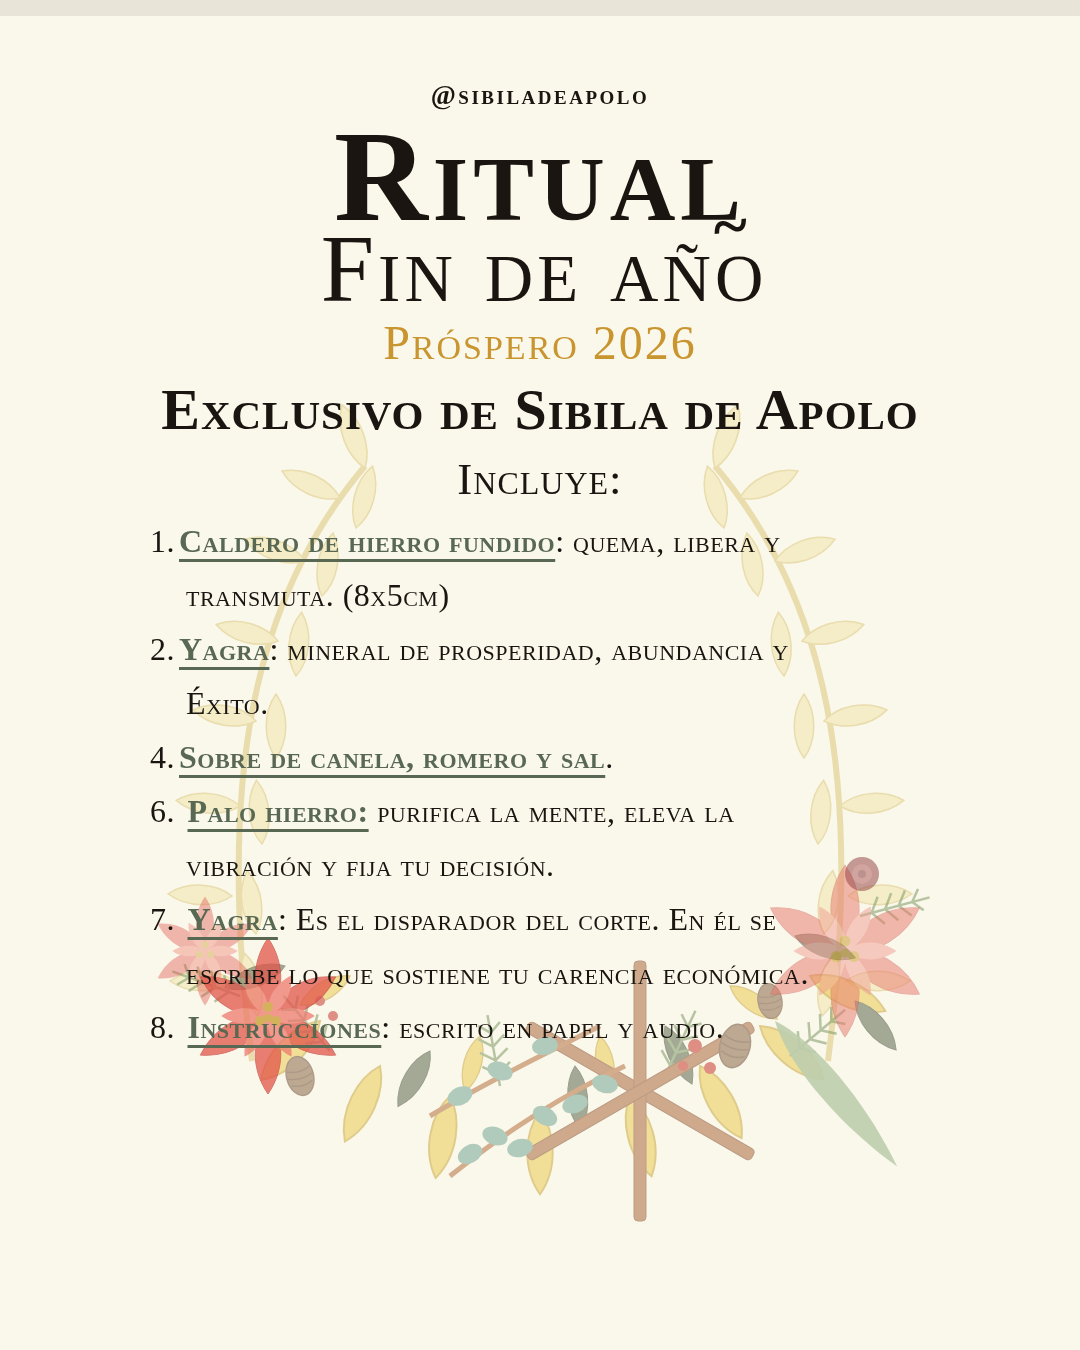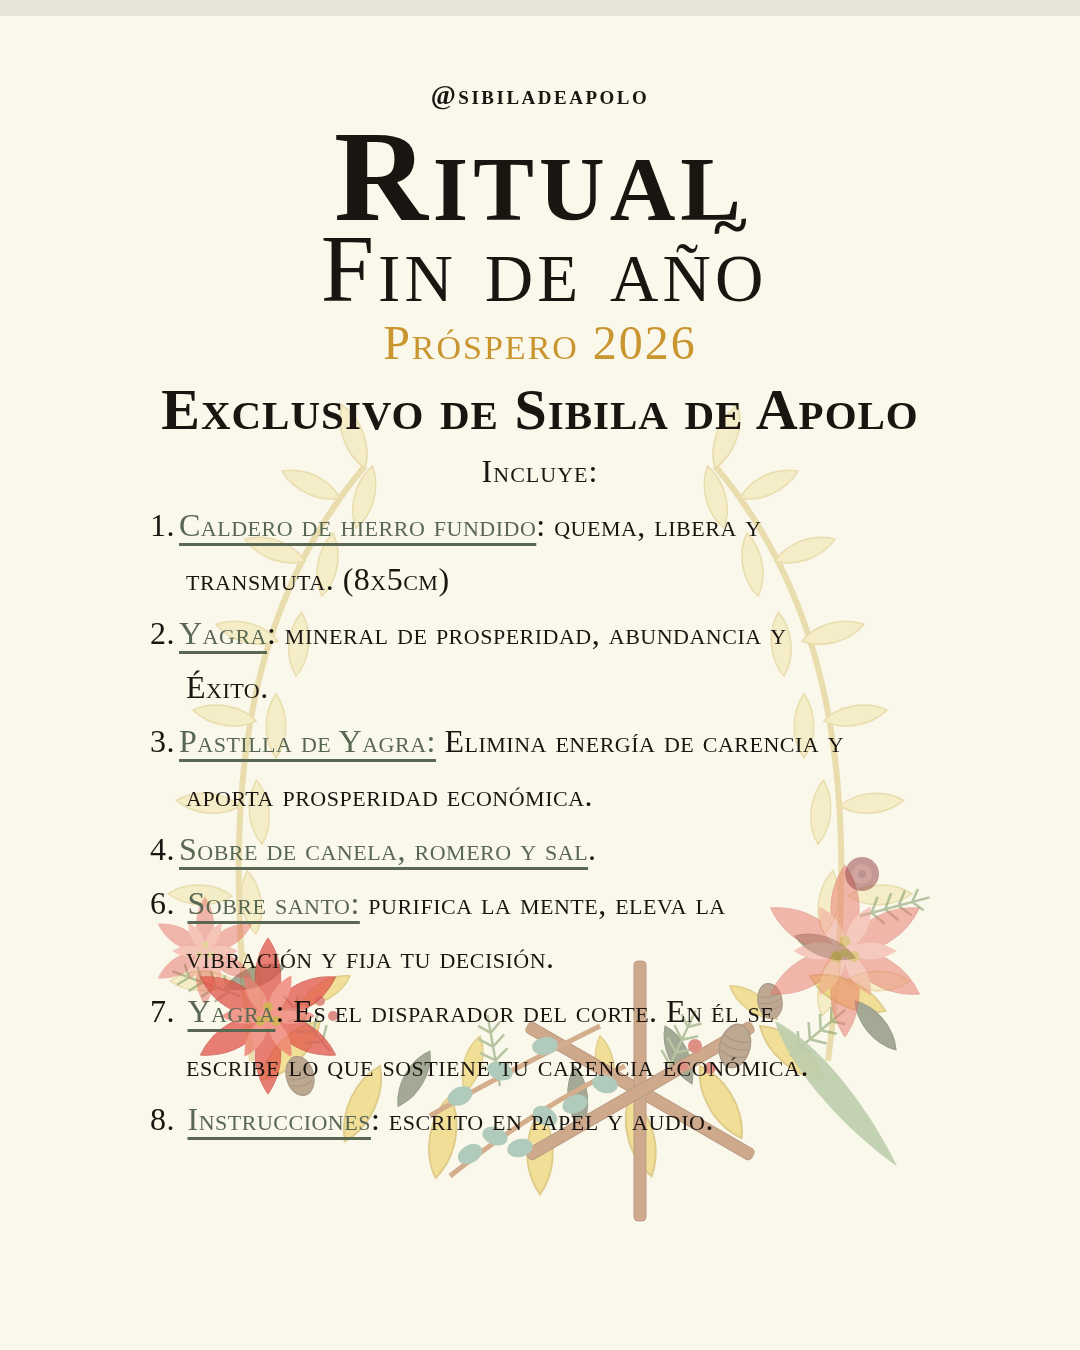--- a/index.html
+++ b/index.html
@@ -35,40 +35,41 @@
   }
   .subtitle{
     margin:2px 0 0;font-size:48px;line-height:1;
     color:#C9952F;font-variant:small-caps;font-weight:normal;letter-spacing:2px;
   }
   .exclusive{
     margin:10px 0 0;font-size:58px;line-height:1.15;
     font-variant:small-caps;font-weight:bold;letter-spacing:1px;
   }
   .includes{
-    margin:8px 0 0;font-size:32px;line-height:1.2;
+    margin:8px 0 0;font-size:45px;line-height:1.2;
     font-variant:small-caps;letter-spacing:1px;
   }
   .list{
     margin:8px 0 0 150px;width:830px;
     text-align:left;
     font-size:32px;line-height:54px;
     font-variant:small-caps;letter-spacing:0.5px;
   }
   .item{
     white-space:pre-wrap;
     padding-left:36px;text-indent:-36px;
   }
   .item .num{margin-right:4px;}
   .item .term{
     color:#586852;
     text-decoration:underline;
     text-decoration-color:#586852;
     text-decoration-thickness:3px;
     text-underline-offset:7px;
+    font-weight:bold;
   }
 </style>
 </head>
 <body>
 
 <div class="page">
 
   <svg class="wreath" viewBox="0 0 1080 1350" aria-hidden="true">
     <defs>
       <path id="lf" d="M0 0 C 12 -16 14 -44 0 -64 C -14 -44 -12 -16 0 0 Z"></path>
@@ -245,23 +246,21 @@
 
     <h3 class="exclusive">Exclusivo de Sibila de Apolo</h3>
 
     <div class="includes">Incluye:</div>
 
     <div class="list">
       <div class="item"><span class="num">1.</span><span class="term">Caldero de hierro fundido</span><span class="desc">: quema, libera y
 transmuta. (8x5cm)</span></div>
       <div class="item"><span class="num">2.</span><span class="term">Yagra</span><span class="desc">: mineral de prosperidad, abundancia y
 Éxito.</span></div>
-      <div class="item"><span class="num">3.</span><span class="term">Pastilla de Yagra:</span><span class="desc"> Elimina energía de carencia y
-aporta prosperidad económica.</span></div>
       <div class="item"><span class="num">4.</span><span class="term">Sobre de canela, romero y sal</span><span class="desc">.</span></div>
-      <div class="item"><span class="num">6.&nbsp;</span><span class="term">Sobre santo:</span><span class="desc"> purifica la mente, eleva la
+      <div class="item"><span class="num">6.&nbsp;</span><span class="term">Palo hierro:</span><span class="desc"> purifica la mente, eleva la
 vibración y fija tu decisión.</span></div>
       <div class="item"><span class="num">7.&nbsp;</span><span class="term">Yagra</span><span class="desc">: Es el disparador del corte. En él se
 escribe lo que sostiene tu carencia económica.</span></div>
       <div class="item"><span class="num">8.&nbsp;</span><span class="term">Instrucciones</span><span class="desc">: escrito en papel y audio.</span></div>
     </div>
   </div>
 </div>
 
 </body></html>

